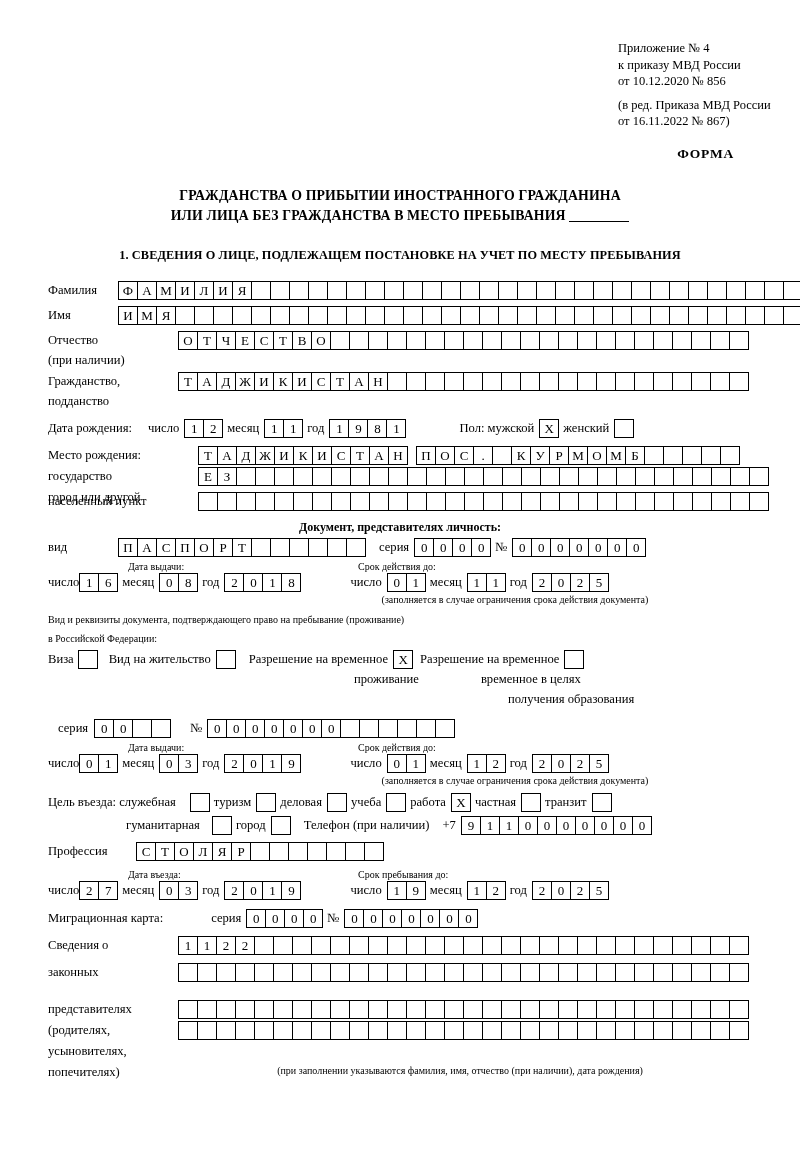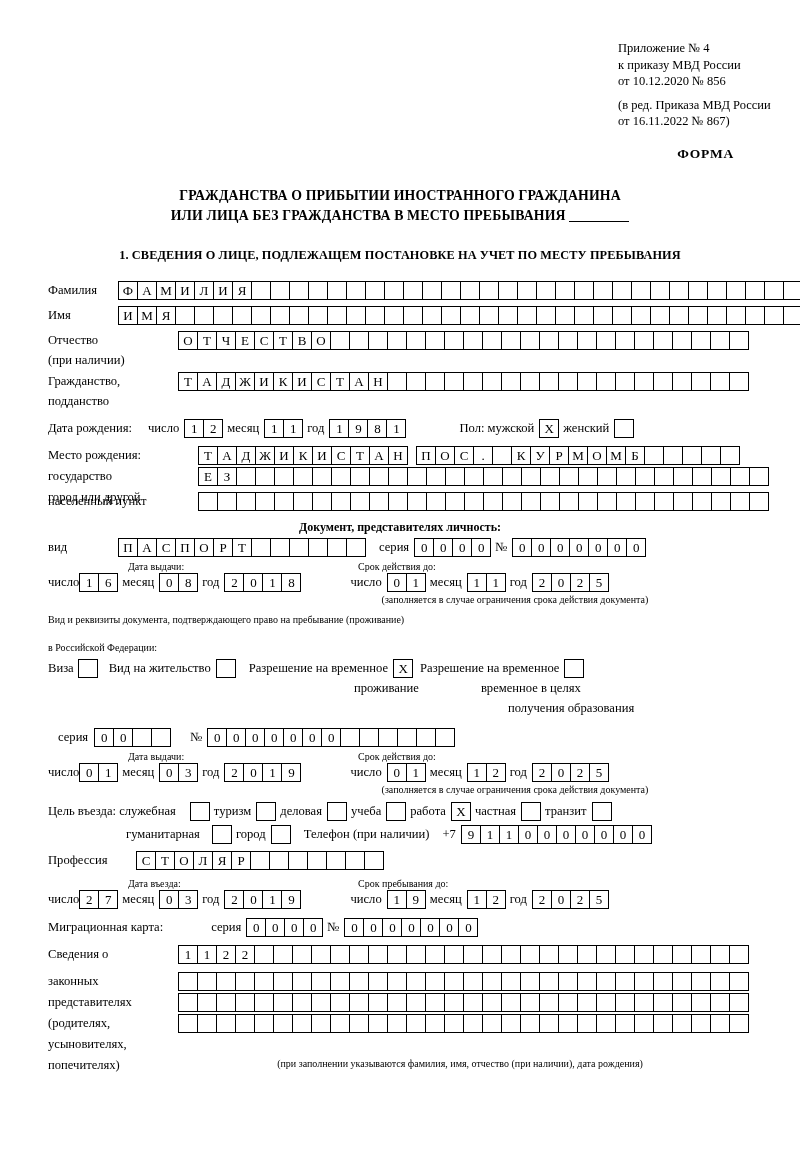--- a/index.html
+++ b/index.html
@@ -502,21 +502,21 @@
         <div class="cell">2</div>
         <div class="cell">0</div>
         <div class="cell">2</div>
         <div class="cell">5</div>
       </div>
   </div>
 
   <div class="subnote" style="margin-top:2px;padding-left:230px;">(заполняется в случае ограничения срока действия документа)</div>
 
   <div class="lbl-sm" style="margin-top:9px;">Вид и реквизиты документа, подтверждающего право на пребывание (проживание)</div>
-  <div class="lbl-sm" style="margin-top:17px;">в Российской Федерации:</div>
+  <div class="lbl-sm" style="margin-top:8px;">в Российской Федерации:</div>
 
   <div class="flexline" style="margin-top:6px;">
     <div class="lbl">Виза</div>
     <div class="cells" style="margin-left:4px;">
         <div class="cell"></div>
       </div>
     <div class="inline-lbl" style="margin-left:12px;">Вид на жительство</div>
     <div class="cells">
         <div class="cell"></div>
       </div>
@@ -813,21 +813,21 @@
         <div class="cell"></div>
         <div class="cell"></div>
         <div class="cell"></div>
         <div class="cell"></div>
         <div class="cell"></div>
         <div class="cell"></div>
         <div class="cell"></div>
         <div class="cell"></div>
       </div>
   </div>
-  <div class="flexline" style="margin-top:2px;">
+  <div class="flexline" style="margin-top:18px;">
     <div class="leftcol" style="width:130px;flex:0 0 130px;">представителях</div>
     <div class="cells">
         <div class="cell"></div>
         <div class="cell"></div>
         <div class="cell"></div>
         <div class="cell"></div>
         <div class="cell"></div>
         <div class="cell"></div>
         <div class="cell"></div>
         <div class="cell"></div>

